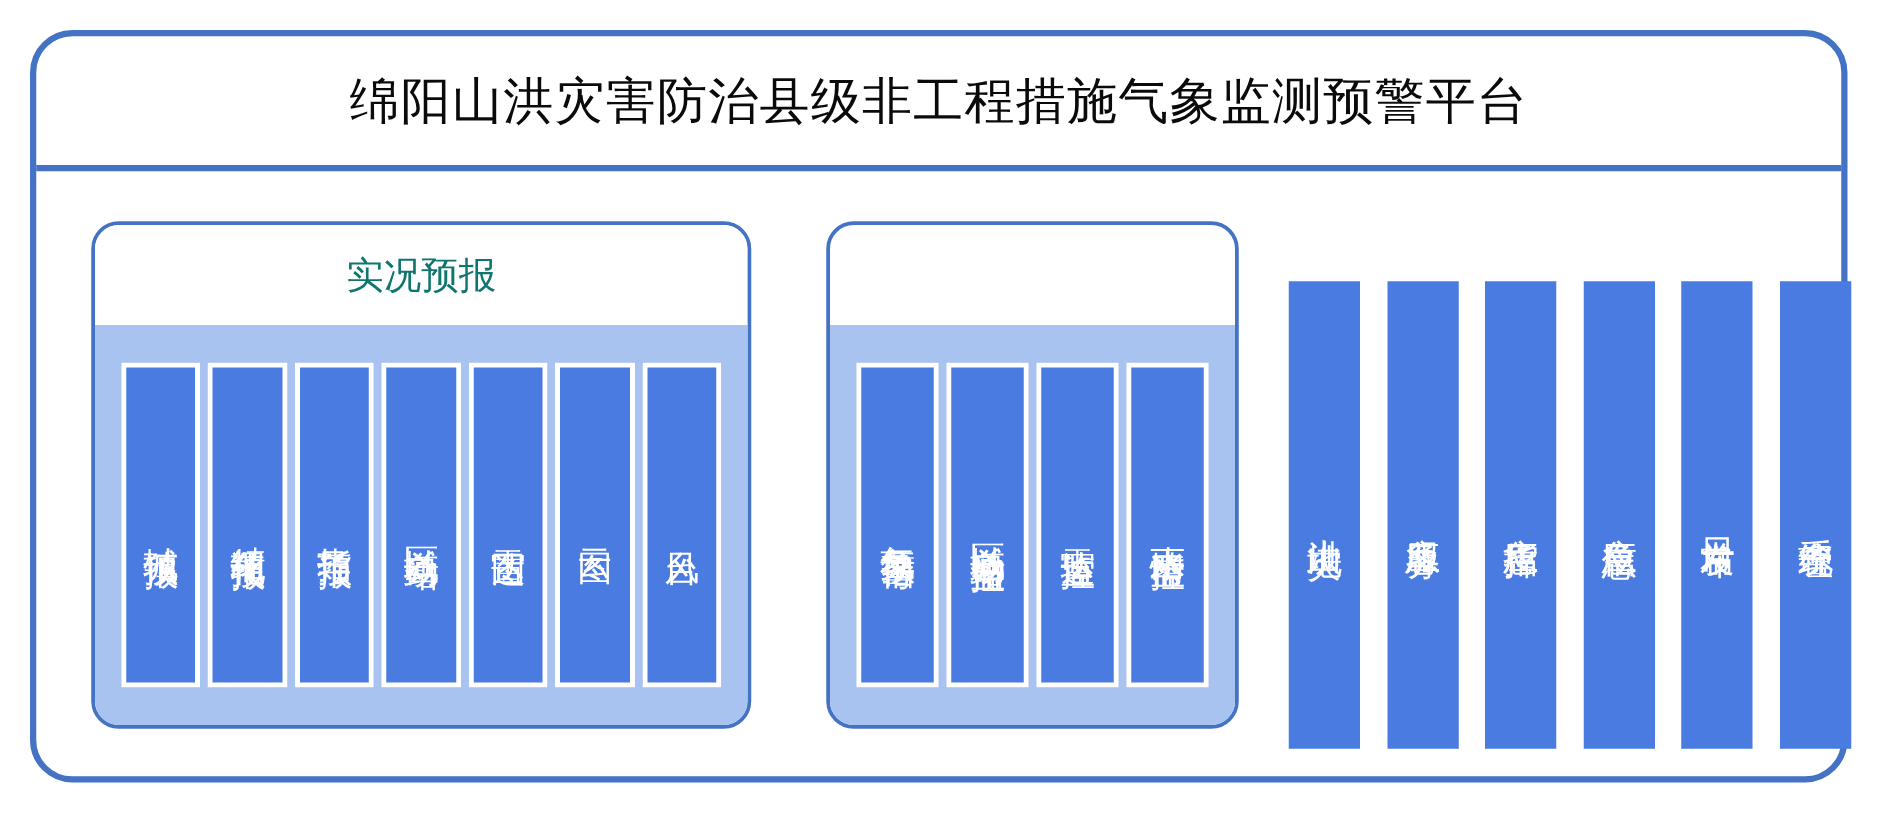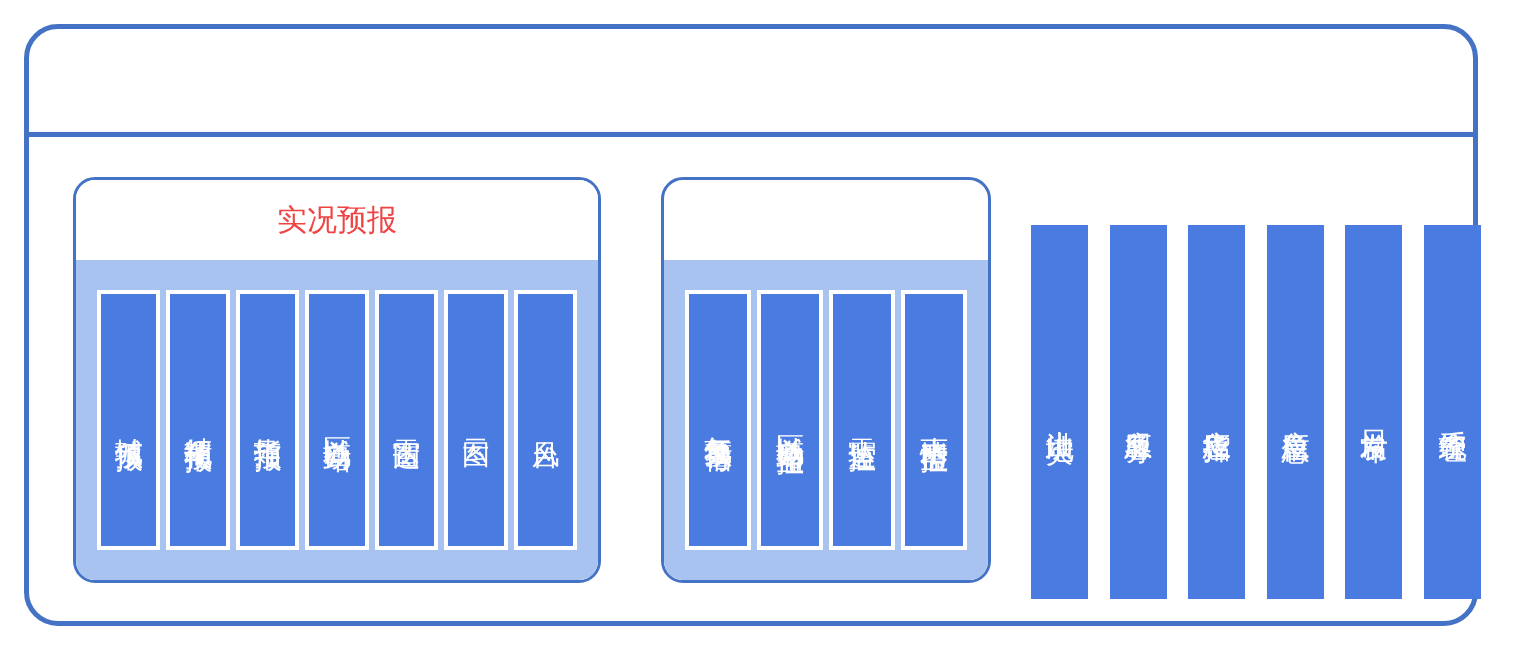--- a/index.html
+++ b/index.html
@@ -73,21 +73,21 @@
     left: 0; top: 0;
     width: 100%;
     height: 80px;
     display: flex;
     align-items: center;
     justify-content: center;
     background: #ffffff;
   }
   .panel-header-text {
     font-size: 30px;
-    color: #ef4444;
+    color: #0f766e;
     white-space: nowrap;
   }
   .panel-body {
     position: absolute;
     left: 0;
     top: 80px;
     right: 0;
     bottom: 0;
     background: #A8C3F0;
     display: flex;
@@ -148,20 +148,23 @@
     white-space: nowrap;
   }
 </style>
 </head>
 <body>
 
 <div id="root">
 
   <div class="outer-frame">
 
+    <div class="title-bar">
+      <div class="title-text">绵阳山洪灾害防治县级非工程措施气象监测预警平台</div>
+    </div>
     <div class="title-divider"></div>
 
     <div class="panel" id="panel-0" style="left:44px; top:148px; width:528px; height:406px;">
       <div class="panel-header">
         <span class="panel-header-text">实况预报</span>
       </div>
       <div class="panel-body">
         <div class="vbar">
           <span class="vbar-label">城镇预报</span>
         </div>

